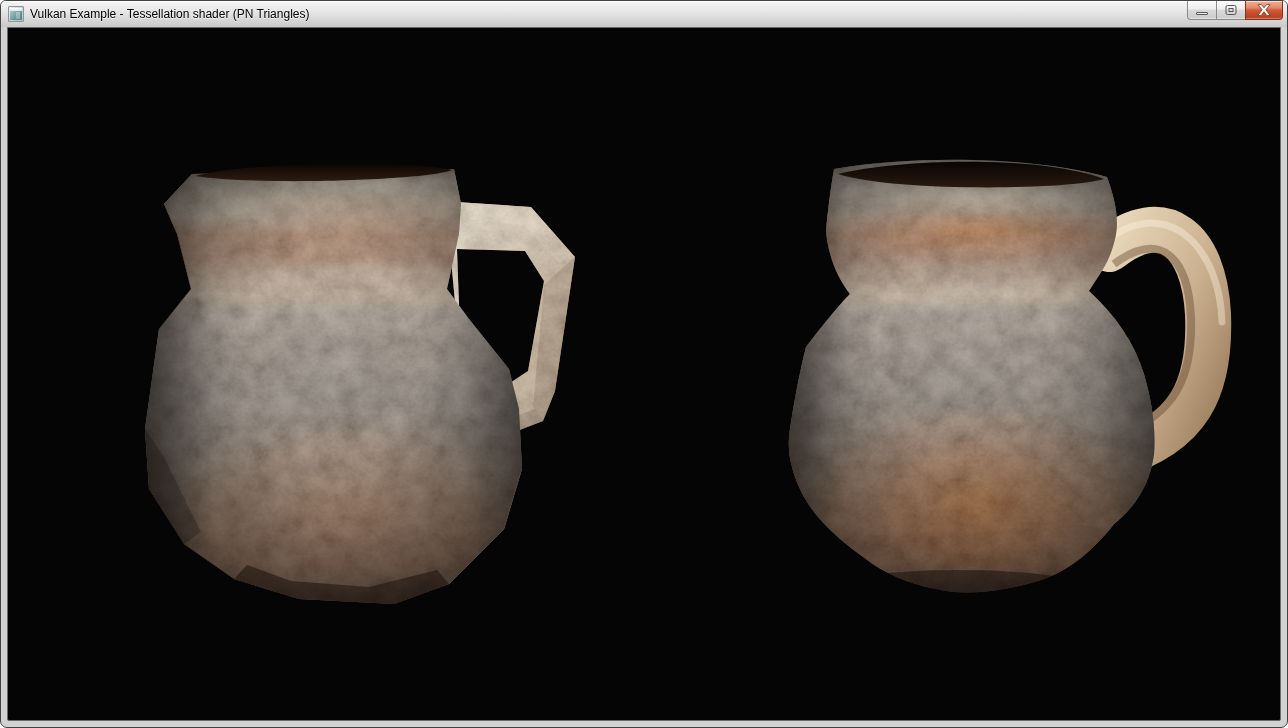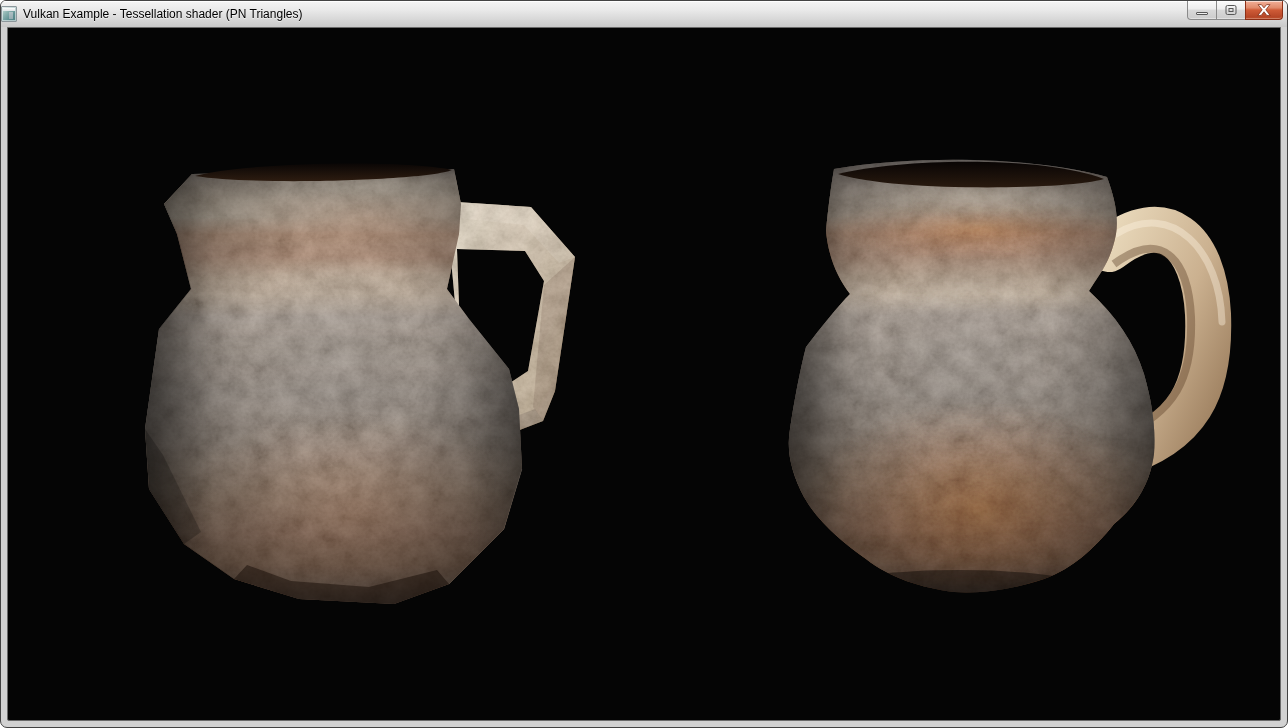--- a/index.html
+++ b/index.html
@@ -14,20 +14,21 @@
     border-radius:6px 6px 7px 7px;
     background:#d2d2d2;
     overflow:hidden;
   }
   
   .titlebar{
     position:absolute;top:0;left:0;right:0;height:26px;
     background:linear-gradient(180deg,#f4f4f4 0%,#e9e9e9 35%,#d8d8d8 70%,#c9c9c9 100%);
     box-shadow:inset 0 1px 0 rgba(255,255,255,.9);
     display:flex;align-items:center;
+    padding-left:7px;
   }
   .app-icon{
     width:16px;height:16px;flex:0 0 auto;
     box-sizing:border-box;
     border:1px solid #8d979c;
     border-radius:1px;
     background:linear-gradient(135deg,#cfe2de 0%,#8fb5b2 35%,#5d8f91 70%,#4d7f82 100%);
     position:relative;
     box-shadow:inset 0 0 0 1px rgba(255,255,255,.55);
   }

